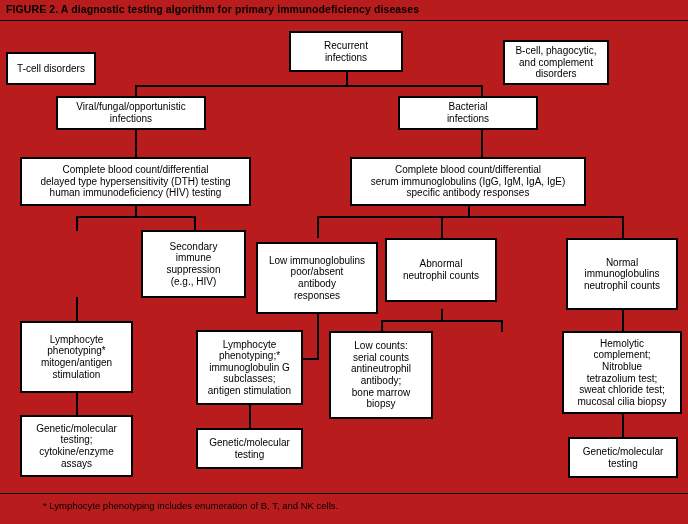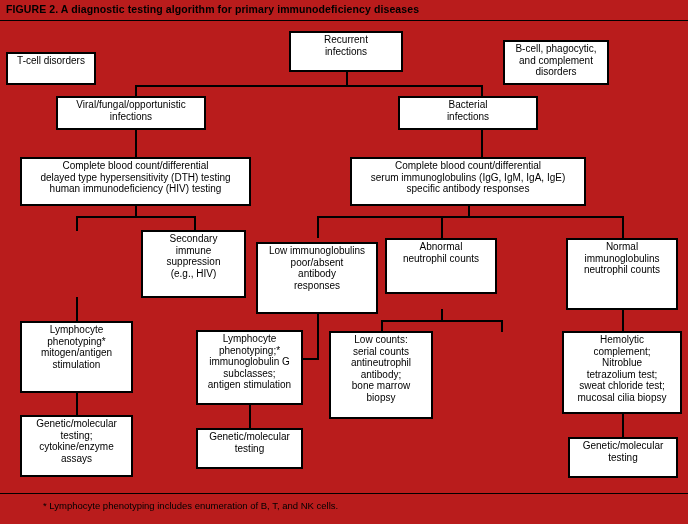--- a/index.html
+++ b/index.html
@@ -39,21 +39,21 @@
     font-size:9.5px;
     white-space:nowrap;
     margin-left:37px;
   }
   .node{
     position:absolute;
     box-sizing:border-box;
     border:2px solid #000;
     background:#fff;
     display:flex;
-    align-items:flex-start;
+    align-items:center;
     justify-content:center;
     text-align:center;
     font-size:10px;
     line-height:11.6px;
     padding:1px 2px;
     z-index:3;
   }
   .node span{display:block;white-space:pre-line;}
   .line{
     position:absolute;
@@ -155,21 +155,21 @@
 (e.g., HIV)</span>
   </div>
 
   <div class="node" style="left:256px; top:242px; width:122px; height:72px;">
     <span>Low immunoglobulins
 poor/absent
 antibody
 responses</span>
   </div>
 
-  <div class="node" style="left:385px; top:238px; width:112px; height:56px;">
+  <div class="node" style="left:385px; top:238px; width:112px; height:64px;">
     <span>Abnormal
 neutrophil counts</span>
   </div>
 
   <div class="node" style="left:566px; top:238px; width:112px; height:72px;">
     <span>Normal
 immunoglobulins
 neutrophil counts</span>
   </div>
 

